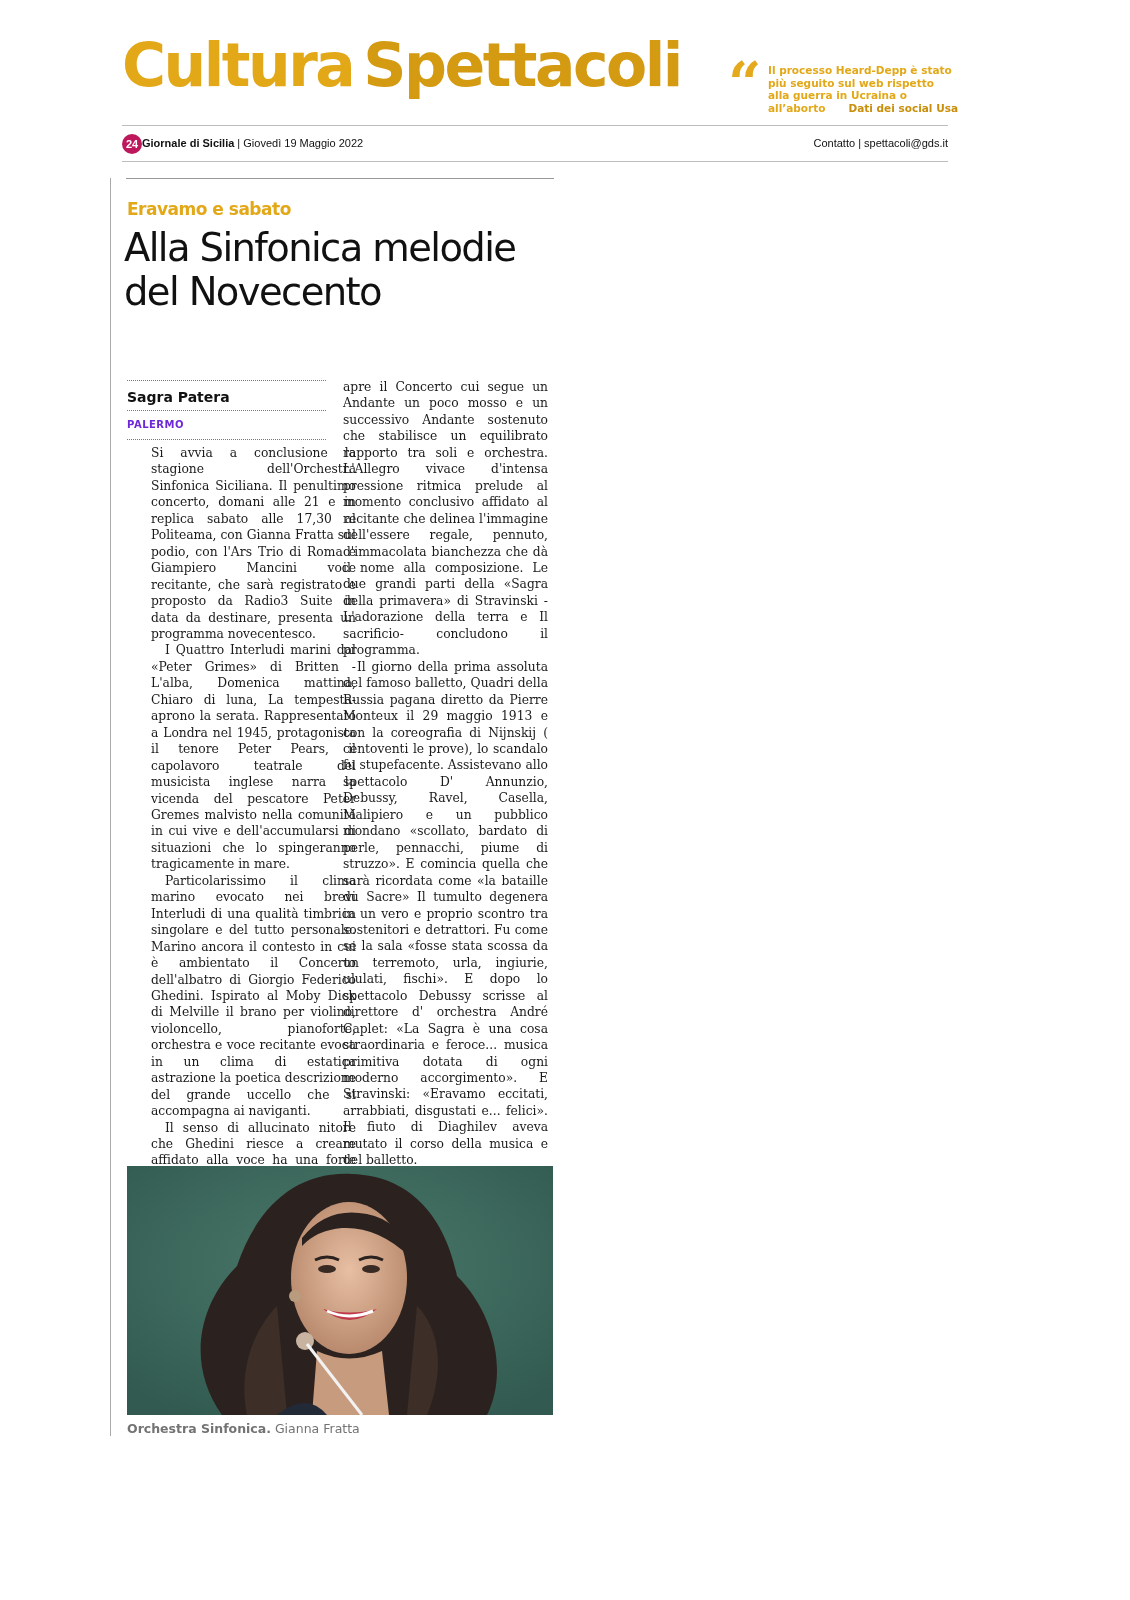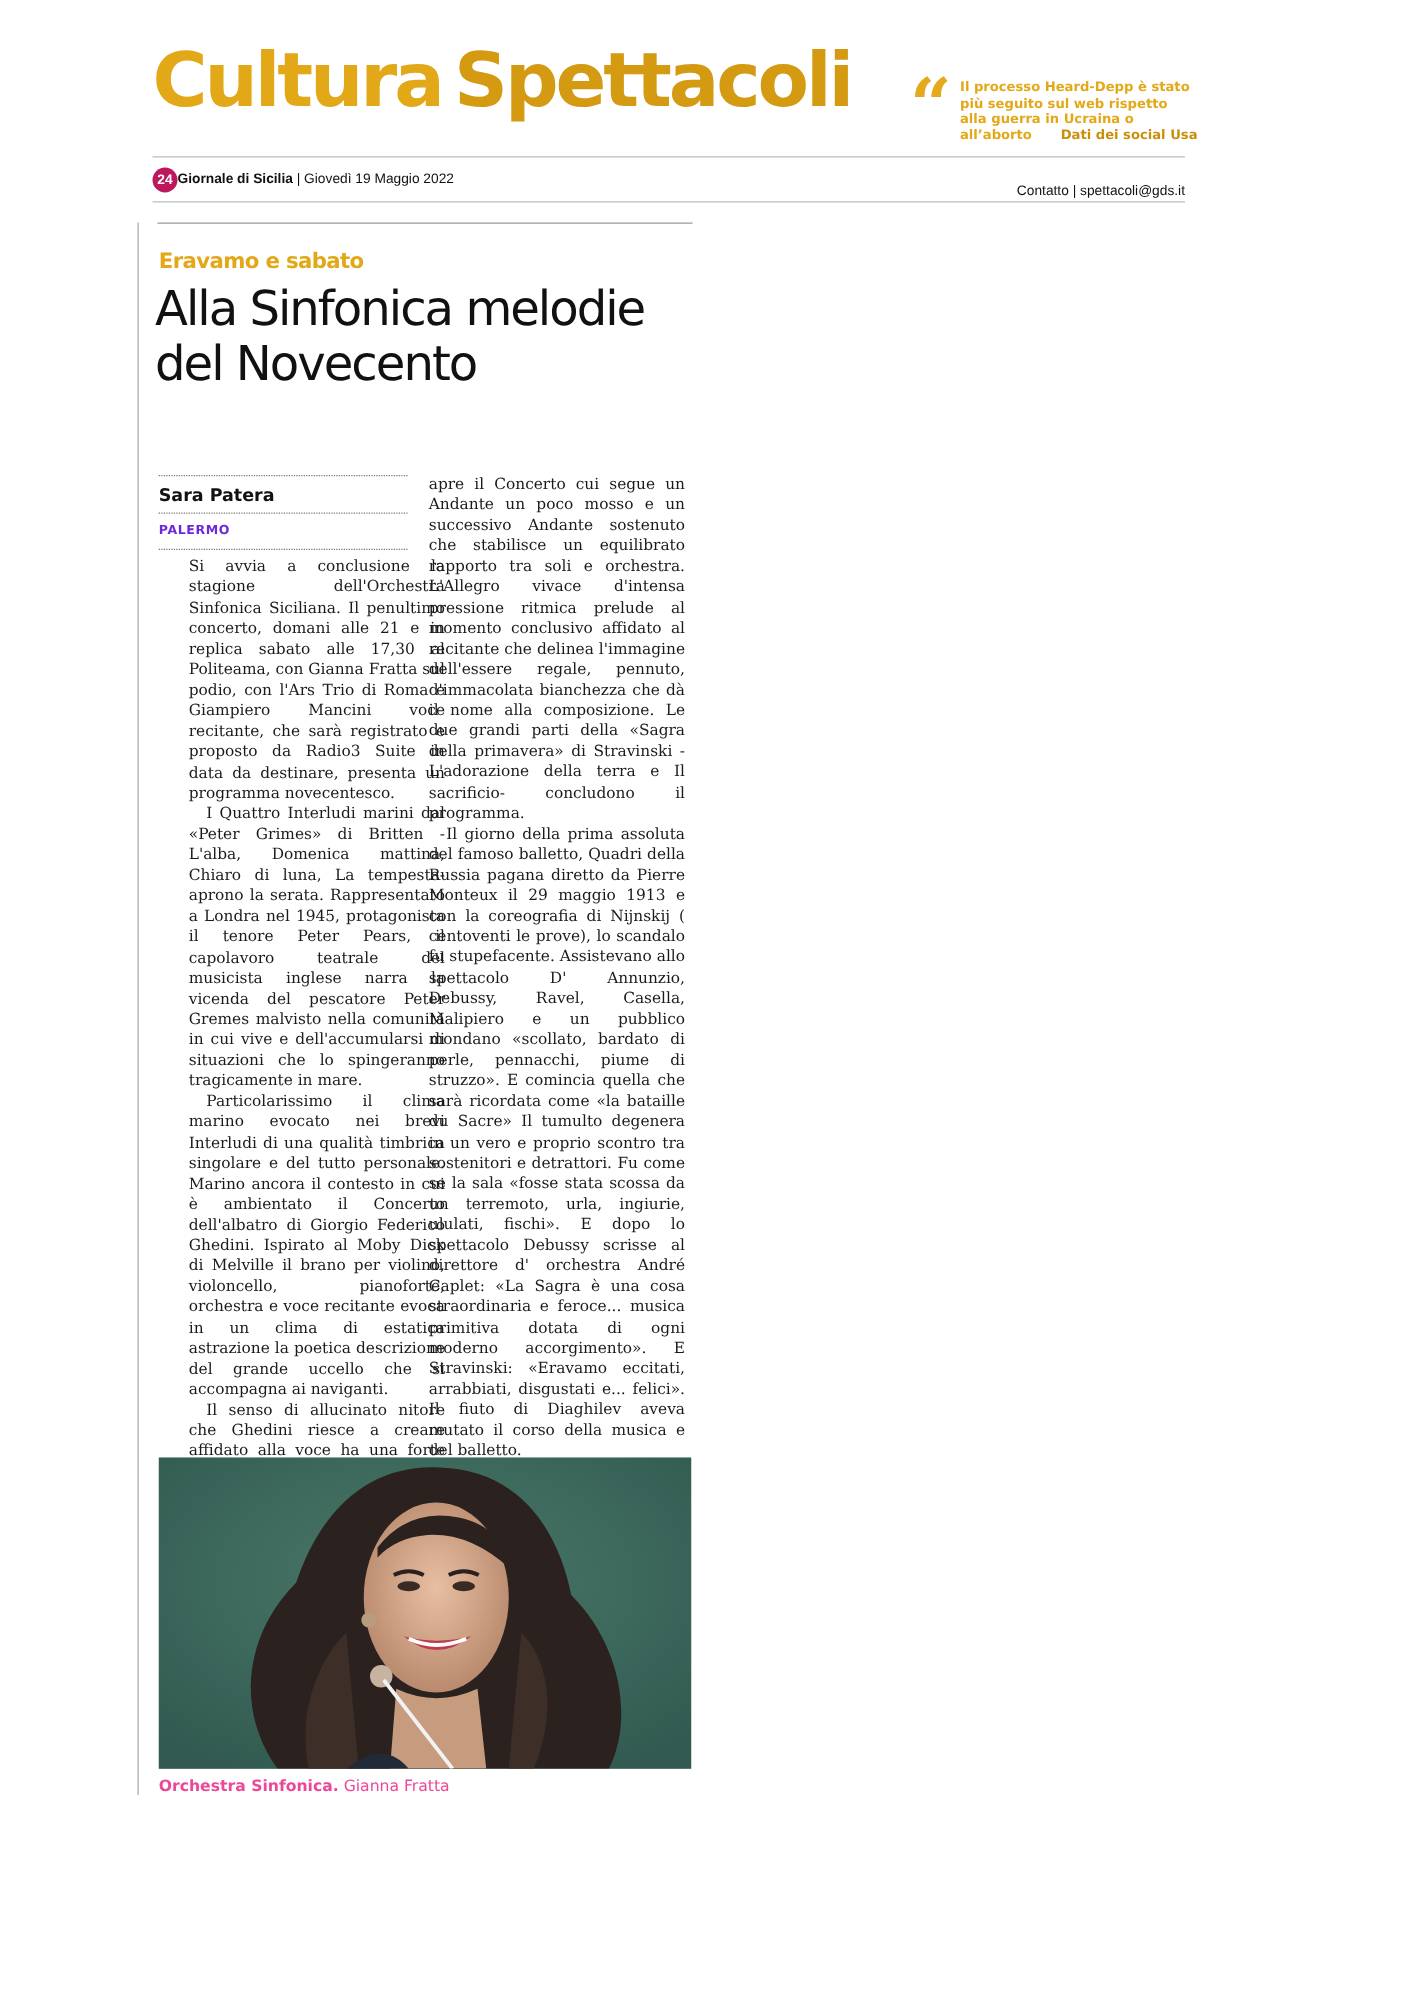--- a/index.html
+++ b/index.html
@@ -12,42 +12,42 @@
   .quote-mark { position:absolute; left:0; top:-4px; font-family:"DejaVu Serif", serif; font-weight:bold; font-size:58px; line-height:48px; color:#e4a91c; letter-spacing:-6px; }
   .quote-text { position:absolute; left:40px; top:0; width:190px; font-family:"DejaVu Sans", sans-serif; font-weight:bold; font-size:10.5px; line-height:12.5px; color:#e2a817; }
   .quote-src { position:absolute; right:-12px; top:38px; font-family:"DejaVu Sans", sans-serif; font-weight:bold; font-size:10.5px; color:#c98f0a; white-space:nowrap; }
 
   .rule-top { position:absolute; left:122px; top:125px; width:826px; height:1px; background:#bdbdbd; }
   .rule-bot { position:absolute; left:122px; top:161px; width:826px; height:1px; background:#bdbdbd; }
   .pagebar { position:absolute; left:122px; top:133px; width:826px; height:22px; font-size:11px; }
   .page-num { position:absolute; left:0; top:1px; width:20px; height:20px; border-radius:50%; background:#be185d; color:#fff; font-weight:bold; font-size:11px; text-align:center; line-height:20px; }
   .paper { position:absolute; left:20px; top:4px; white-space:nowrap; }
   .paper b { font-weight:bold; }
-  .contact { position:absolute; right:0; top:14px; white-space:nowrap;padding-left:13px; }
+  .contact { position:absolute; right:0; top:4px; white-space:nowrap;padding-left:13px; }
 
   .vrule { position:absolute; left:110px; top:178px; width:1px; height:1258px; background:#aaa; }
   .hrule-art { position:absolute; left:126px; top:178px; width:428px; height:1px; background:#999; }
 
   .kicker { position:absolute; left:127px; top:199px; font-family:"DejaVu Sans", sans-serif; font-weight:bold; font-size:17px; color:#e2a817; letter-spacing:-0.5px; }
   .headline { position:absolute; left:124px; top:226px; width:440px; font-family:"DejaVu Sans", sans-serif; font-size:38.5px; line-height:44px; letter-spacing:-1.6px; color:#111; }
 
   .dots { position:absolute; height:0; border-top:1px dotted #777; }
   .byline { position:absolute; left:127px; top:389px; font-family:"DejaVu Sans", sans-serif; font-weight:bold; font-size:14px; color:#111; }
   .dateline { position:absolute; left:127px; top:419px; font-family:"DejaVu Sans", sans-serif; font-weight:bold; font-size:10px; letter-spacing:0.5px; color:#6d28d9; }
 
   .col { position:absolute; width:205px; font-family:"DejaVu Serif", serif; font-size:12.3px; line-height:16.45px; text-align:justify; color:#1a1a1a; hyphens:manual; }
   .col p { margin:0; }
   .col p.ind { text-indent:14px; }
   .col1 { left:127px; top:445px;margin-left:24px; }
   .col2 { left:343px; top:379px; }
   .sig { font-family:"Liberation Sans", sans-serif; font-size:10px; margin-top:1px; }
   .copy { font-family:"DejaVu Serif", serif; font-size:7.5px; margin-top:8px; letter-spacing:0.2px; }
 
   .photo { position:absolute; left:127px; top:1166px; width:426px; height:249px; overflow:hidden; background:#3f6b60; }
-  .caption { position:absolute; left:127px; top:1421px; font-family:"DejaVu Sans", sans-serif; font-size:12.5px; color:#ec4899; white-space:nowrap; }
+  .caption { position:absolute; left:127px; top:1421px; font-family:"DejaVu Sans", sans-serif; font-size:12.5px; color:#737373; white-space:nowrap; }
   .caption b { font-weight:bold; }
 </style>
 </head>
 <body>
 
 <div class="masthead-title"><span>Cultura</span><span class="w2">Spettacoli</span></div>
 
 <div class="quote">
   <span class="quote-mark">“</span>
   <div class="quote-text">Il processo Heard-Depp è stato più seguito sul web rispetto alla guerra in Ucraina o all’aborto</div>
@@ -65,21 +65,21 @@
 <div class="vrule"></div>
 <div class="hrule-art"></div>
 
 <div class="kicker">Eravamo e sabato</div>
 <div class="headline">
   <div>Alla Sinfonica melodie</div>
   <div>del Novecento</div>
 </div>
 
 <div class="dots" style="left:127px; top:380px; width:199px;"></div>
-<div class="byline">Sara Patera</div>
+<div class="byline">Sagra Patera</div>
 <div class="dots" style="left:127px; top:410px; width:199px;"></div>
 <div class="dateline">PALERMO</div>
 <div class="dots" style="left:127px; top:439px; width:199px;"></div>
 
 <div class="col col1">
   <p>Si avvia a conclusione la stagione dell'Orchestra Sinfonica Siciliana. Il penultimo concerto, domani alle 21 e in replica sabato alle 17,30 al Politeama, con Gianna Fratta sul podio, con l'Ars Trio di Roma e Giampiero Mancini voce recitante, che sarà registrato e proposto da Radio3 Suite in data da destinare, presenta un programma novecentesco.</p>
   <p class="ind">I Quattro Interludi marini dal «Peter Grimes» di Britten - L'alba, Domenica mattina, Chiaro di luna, La tempesta- aprono la serata. Rappresentato a Londra nel 1945, protagonista il tenore Peter Pears, il capolavoro teatrale del musicista inglese narra la vicenda del pescatore Peter Gremes malvisto nella comunità in cui vive e dell'accumularsi di situazioni che lo spingeranno tragicamente in mare.</p>
   <p class="ind">Particolarissimo il clima marino evocato nei brevi Interludi di una qualità timbrica singolare e del tutto personale. Marino ancora il contesto in cui è ambientato il Concerto dell'albatro di Giorgio Federico Ghedini. Ispirato al Moby Dick di Melville il brano per violino, violoncello, pianoforte, orchestra e voce recitante evoca in un clima di estatica astrazione la poetica descrizione del grande uccello che si accompagna ai naviganti.</p>
   <p class="ind">Il senso di allucinato nitore che Ghedini riesce a creare affidato alla voce ha una forte tensione melodica nel Largo che</p>
 </div>

